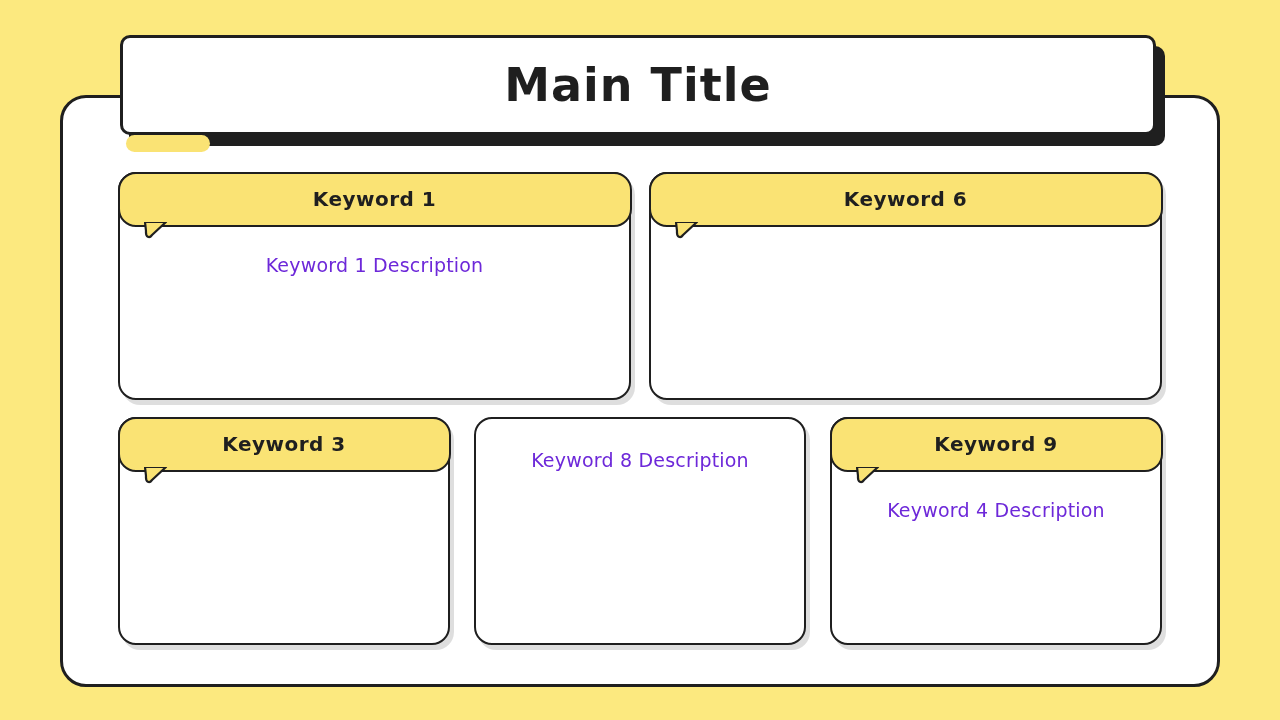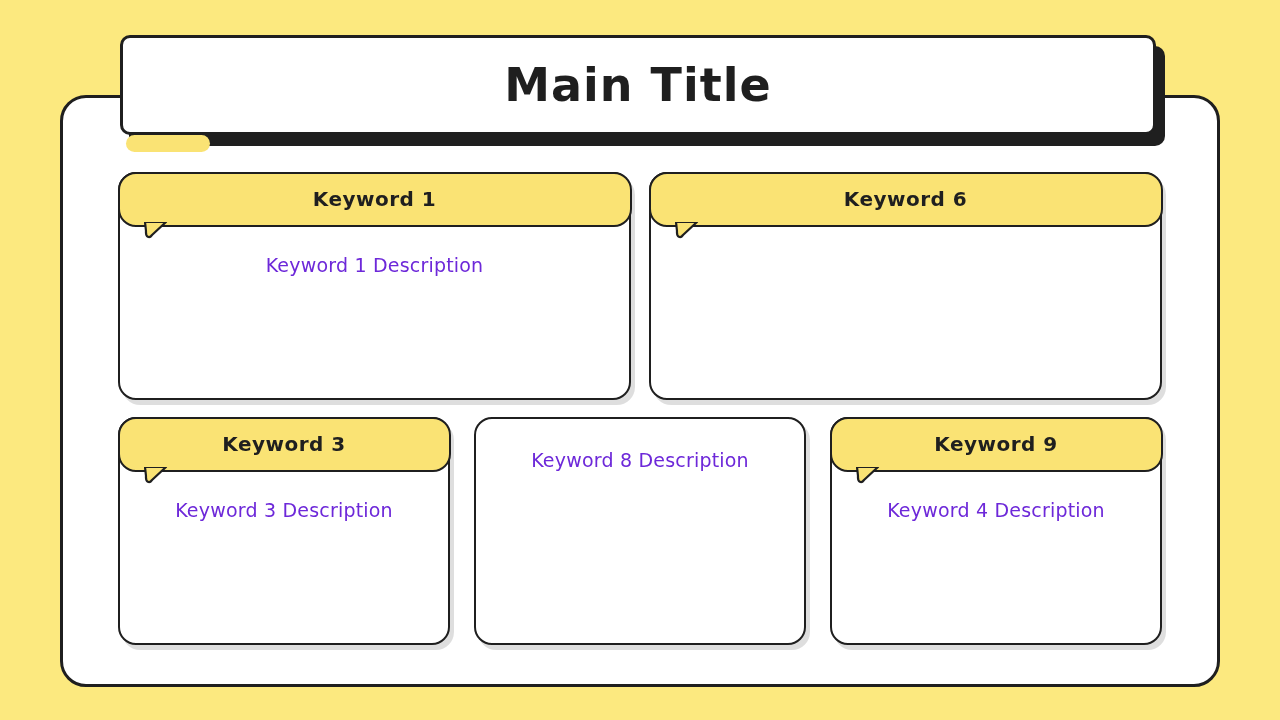--- a/index.html
+++ b/index.html
@@ -151,21 +151,20 @@
 
     <div class="row row-2">
 
       <div class="card">
         <div class="card-header">
           <span class="kw">Keyword 3</span>
           <svg class="tail" viewBox="0 0 24 18">
             <path d="M1 0 L22 0 L8 13 C5.5 16.5 1.5 15.5 2 9 Z" fill="#FAE374" stroke="#1f1f1f" stroke-width="2.2" stroke-linejoin="round"></path>
           </svg>
         </div>
-        <p class="card-desc">Keyword 3 Description</p>
       </div>
 
       <div class="card">
         <p class="card-desc">Keyword 8 Description</p>
       </div>
 
       <div class="card">
         <div class="card-header">
           <span class="kw">Keyword 9</span>
           <svg class="tail" viewBox="0 0 24 18">

